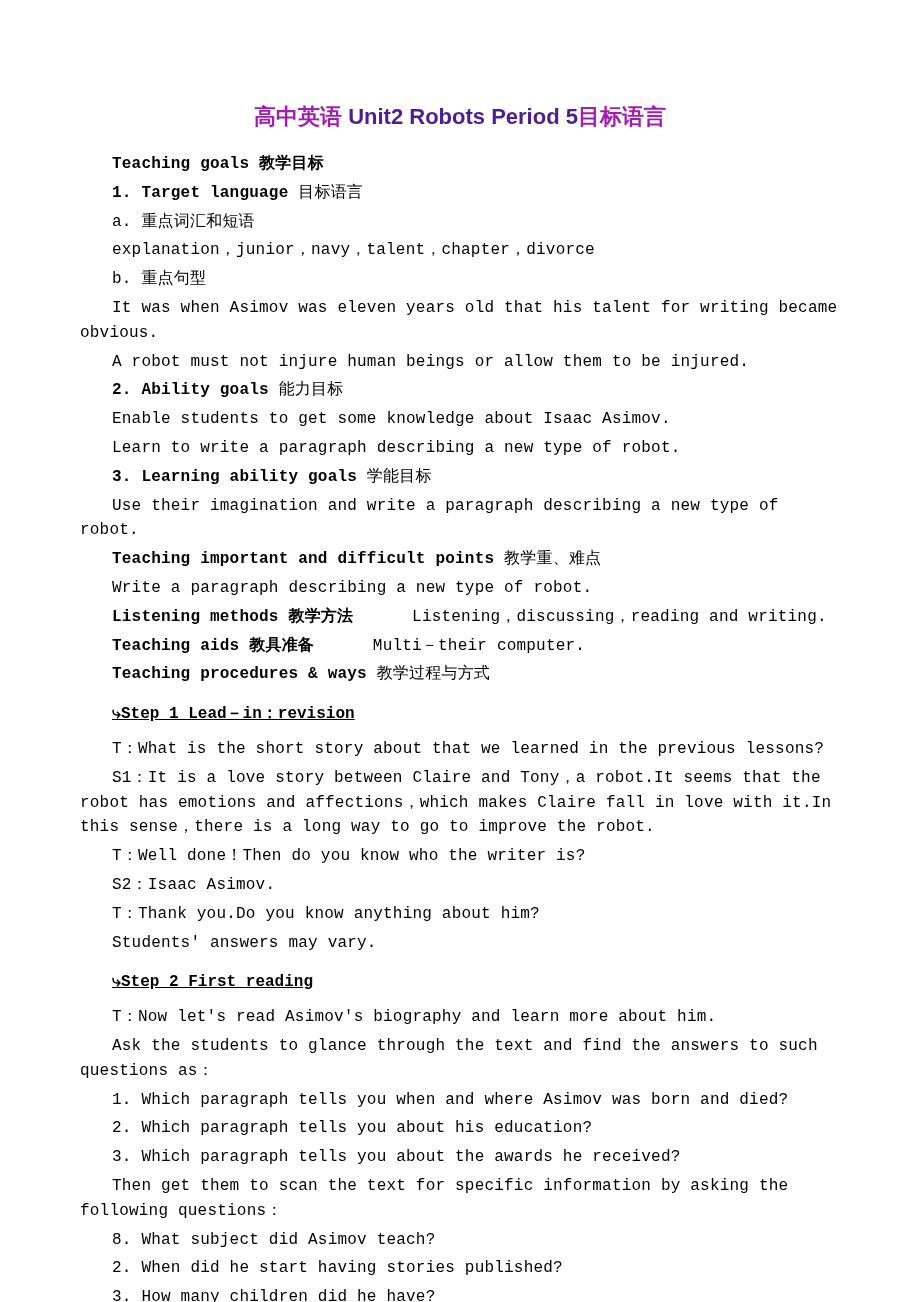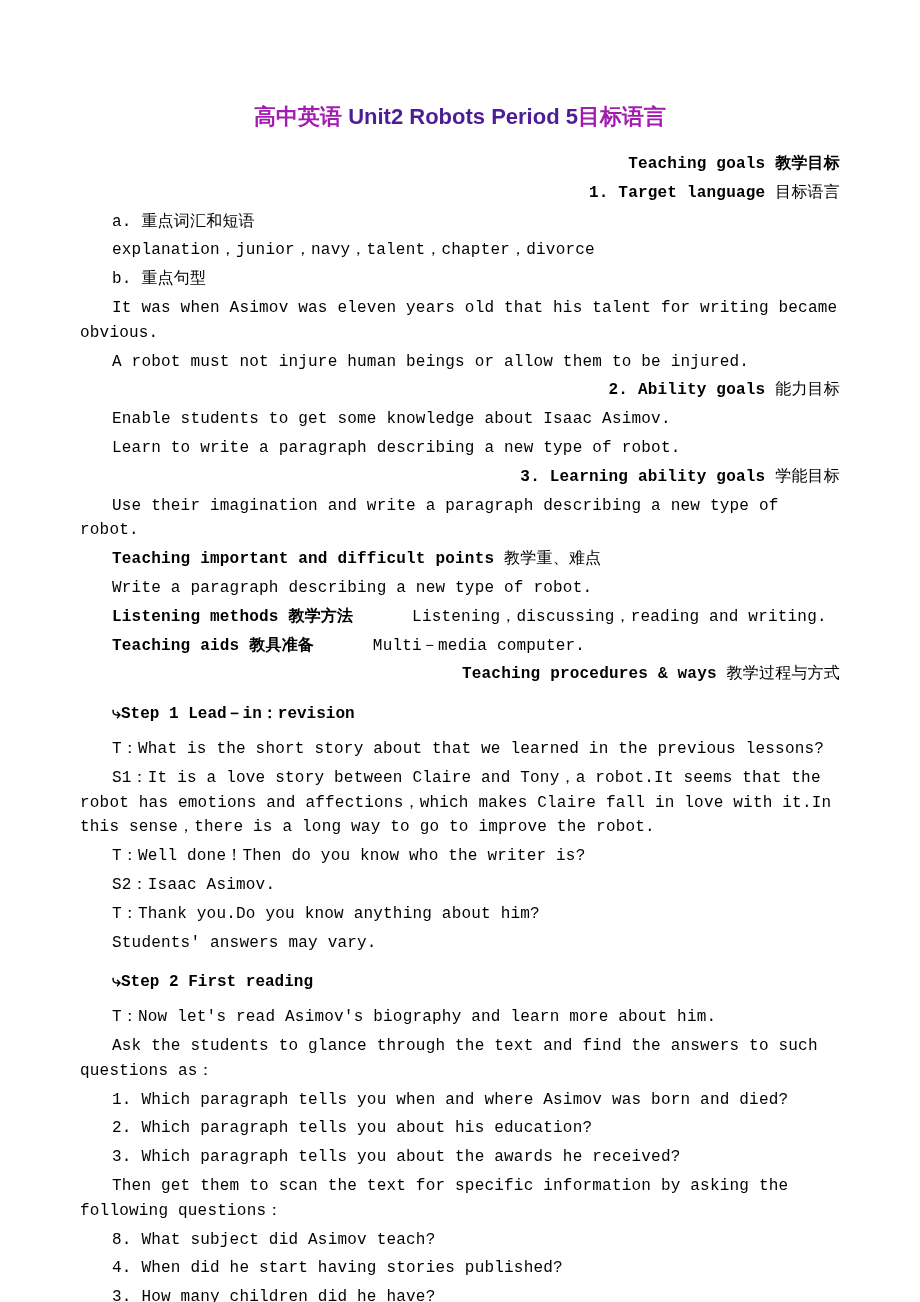--- a/index.html
+++ b/index.html
@@ -23,32 +23,32 @@
   .title-red { color: #a21caf; margin-top: 36px; }
   .title-blue { color: #4c1d95; }
   p {
     margin: 0 0 4px 0;
   }
   .indent {
     text-indent: 2em;
   }
   .bold {
     font-weight: bold;
-    text-align: right;
   }
   .mono {
     font-family: "Courier New", "SimSun", monospace;
     letter-spacing: 0.2px;
   }
   .step {
     font-weight: bold;
     font-family: "Courier New", "SimSun", monospace;
     margin-top: 14px;
     margin-bottom: 10px;
     text-indent: 2em;
+    text-decoration: underline;
   }
   .arrow {
     font-family: "Segoe UI Symbol", "Arial Unicode MS", sans-serif;
   }
 </style>
 </head>
 <body>
 
 <div class="title">
   <span class="title-red">高中英语 </span><span class="title-blue">Unit2 Robots Period 5</span><span class="title-red">目标语言</span>
@@ -82,21 +82,21 @@
 <p class="indent mono">
   <span class="bold">Teaching important and difficult points</span><span> </span><span>教学重、难点</span>
 </p>
 <p class="indent mono">Write a paragraph describing a new type of robot.</p>
 
 <p class="indent mono">
   <span class="bold">Listening methods</span><span> </span><span class="bold">教学方法</span>&nbsp;&nbsp;&nbsp;&nbsp;&nbsp;&nbsp;<span>Listening，discussing，reading and writing.</span>
 </p>
 
 <p class="indent mono">
-  <span class="bold">Teaching aids </span><span class="bold">教具准备</span>&nbsp;&nbsp;&nbsp;&nbsp;&nbsp;&nbsp;<span>Multi－media computer.</span>
+  <span class="bold">Teaching aids </span><span class="bold">教具准备</span>&nbsp;&nbsp;&nbsp;&nbsp;&nbsp;&nbsp;<span>Multi－their computer.</span>
 </p>
 
 <p class="indent mono bold">
   <span>Teaching procedures &amp; ways </span><span style="font-weight:normal">教学过程与方式</span>
 </p>
 
 <p class="step">
   <span class="arrow">⤷</span><span>Step 1  Lead－in：revision</span>
 </p>
 <p class="indent mono">T：What is the short story about that we learned in the previous lessons?</p>
@@ -109,14 +109,14 @@
 <p class="step">
   <span class="arrow">⤷</span><span>Step 2  First reading</span>
 </p>
 <p class="indent mono">T：Now let's read Asimov's biography and learn more about him.</p>
 <p class="indent mono">Ask the students to glance through the text and find the answers to such questions as：</p>
 <p class="indent mono">1. Which paragraph tells you when and where Asimov was born and died?</p>
 <p class="indent mono">2. Which paragraph tells you about  his education?</p>
 <p class="indent mono">3. Which paragraph tells you about the awards he received?</p>
 <p class="indent mono">Then get them to scan the text for specific information by asking the following questions：</p>
 <p class="indent mono">8. What subject did Asimov teach?</p>
-<p class="indent mono">4. When did he start having stories published?</p>
+<p class="indent mono">2. When did he start having stories published?</p>
 <p class="indent mono">3. How many children did he have?</p>
 
 </body></html>

